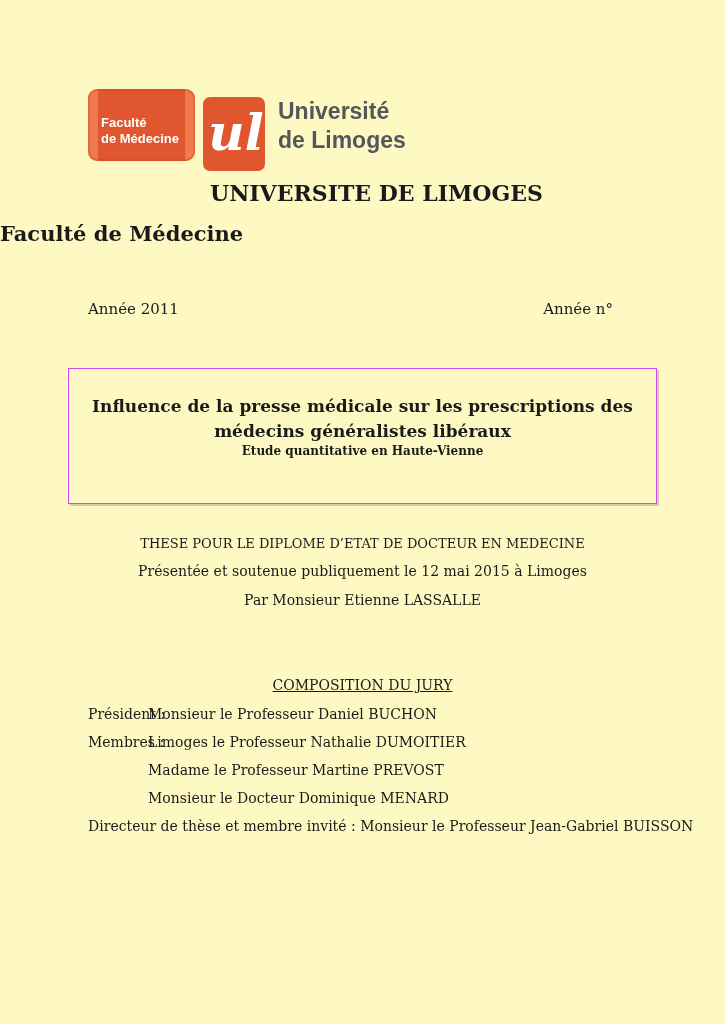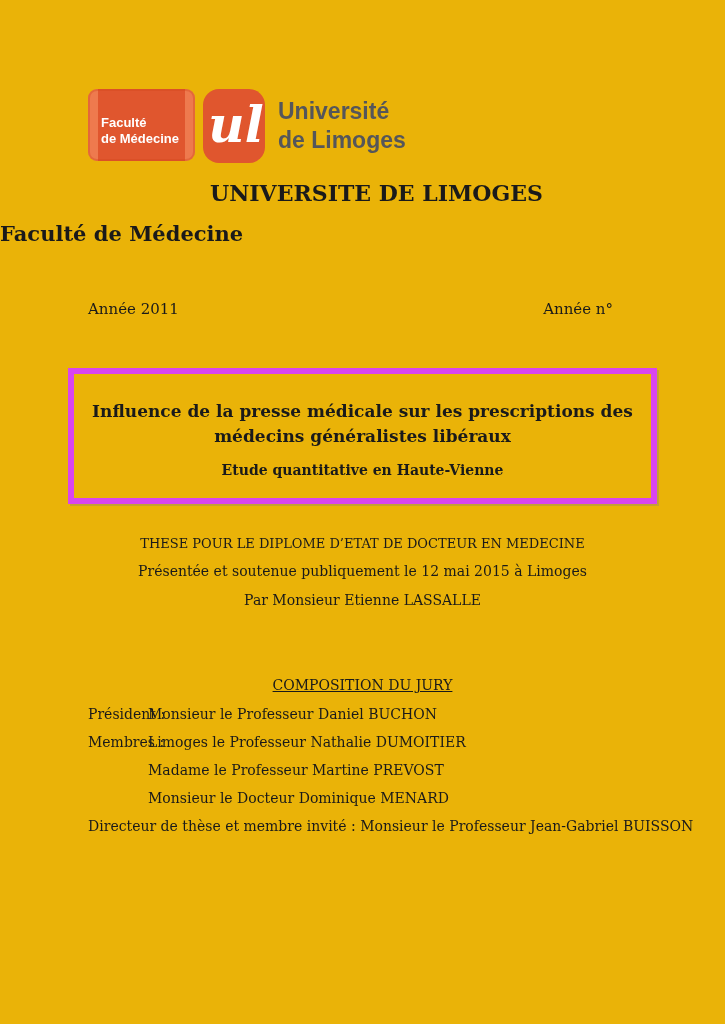--- a/index.html
+++ b/index.html
@@ -4,21 +4,21 @@
 <style>
   html, body {
     margin: 0;
     padding: 0;
     background: #ffffff;
   }
   .page {
     position: relative;
     width: 725px;
     height: 1024px;
-    background: #eab308;
+    background: #fef9c3;
     overflow: hidden;
     font-family: "DejaVu Serif", "Liberation Serif", serif;
     color: #1a1a1a;
   }
 
   
   .logo {
     position: absolute;
     left: 88px;
     top: 89px;
@@ -44,22 +44,22 @@
     font-family: "Liberation Sans", sans-serif;
     font-weight: bold;
     font-size: 13px;
     line-height: 16px;
     white-space: nowrap;
   }
   .monogram {
     width: 62px;
     height: 74px;
     margin-left: 8px;
-    margin-top: 0;
-    border-radius: 16px;
+    margin-top: 8px;
+    border-radius: 7px;
     background: var(--orange);
     display: flex;
     align-items: center;
     justify-content: center;
   }
   .wordmark {
     margin-left: 13px;
     padding-top: 8px;
     font-family: "Liberation Sans", sans-serif;
     font-weight: bold;
@@ -102,34 +102,33 @@
   }
 
   
   .title-box {
     position: absolute;
     left: 68px;
     top: 368px;
     width: 589px;
     height: 136px;
     box-sizing: border-box;
-    border: 6px solid #d946ef;
+    border: 1px solid #d946ef;
     box-shadow: 2px 2px 0 rgba(130,130,130,0.35);
     text-align: center;
   }
   .box-title {
     margin: 25px auto 0;
     width: 552px;
     font-size: 17px;
     line-height: 25px;
     font-weight: bold;
   }
   .box-subtitle {
-    margin-top: 13px;
-    font-size: 14px;
+    font-size: 12px;
     font-weight: bold;
   }
 
   
   .center-line {
     position: absolute;
     left: 0;
     width: 100%;
     text-align: center;
   }

